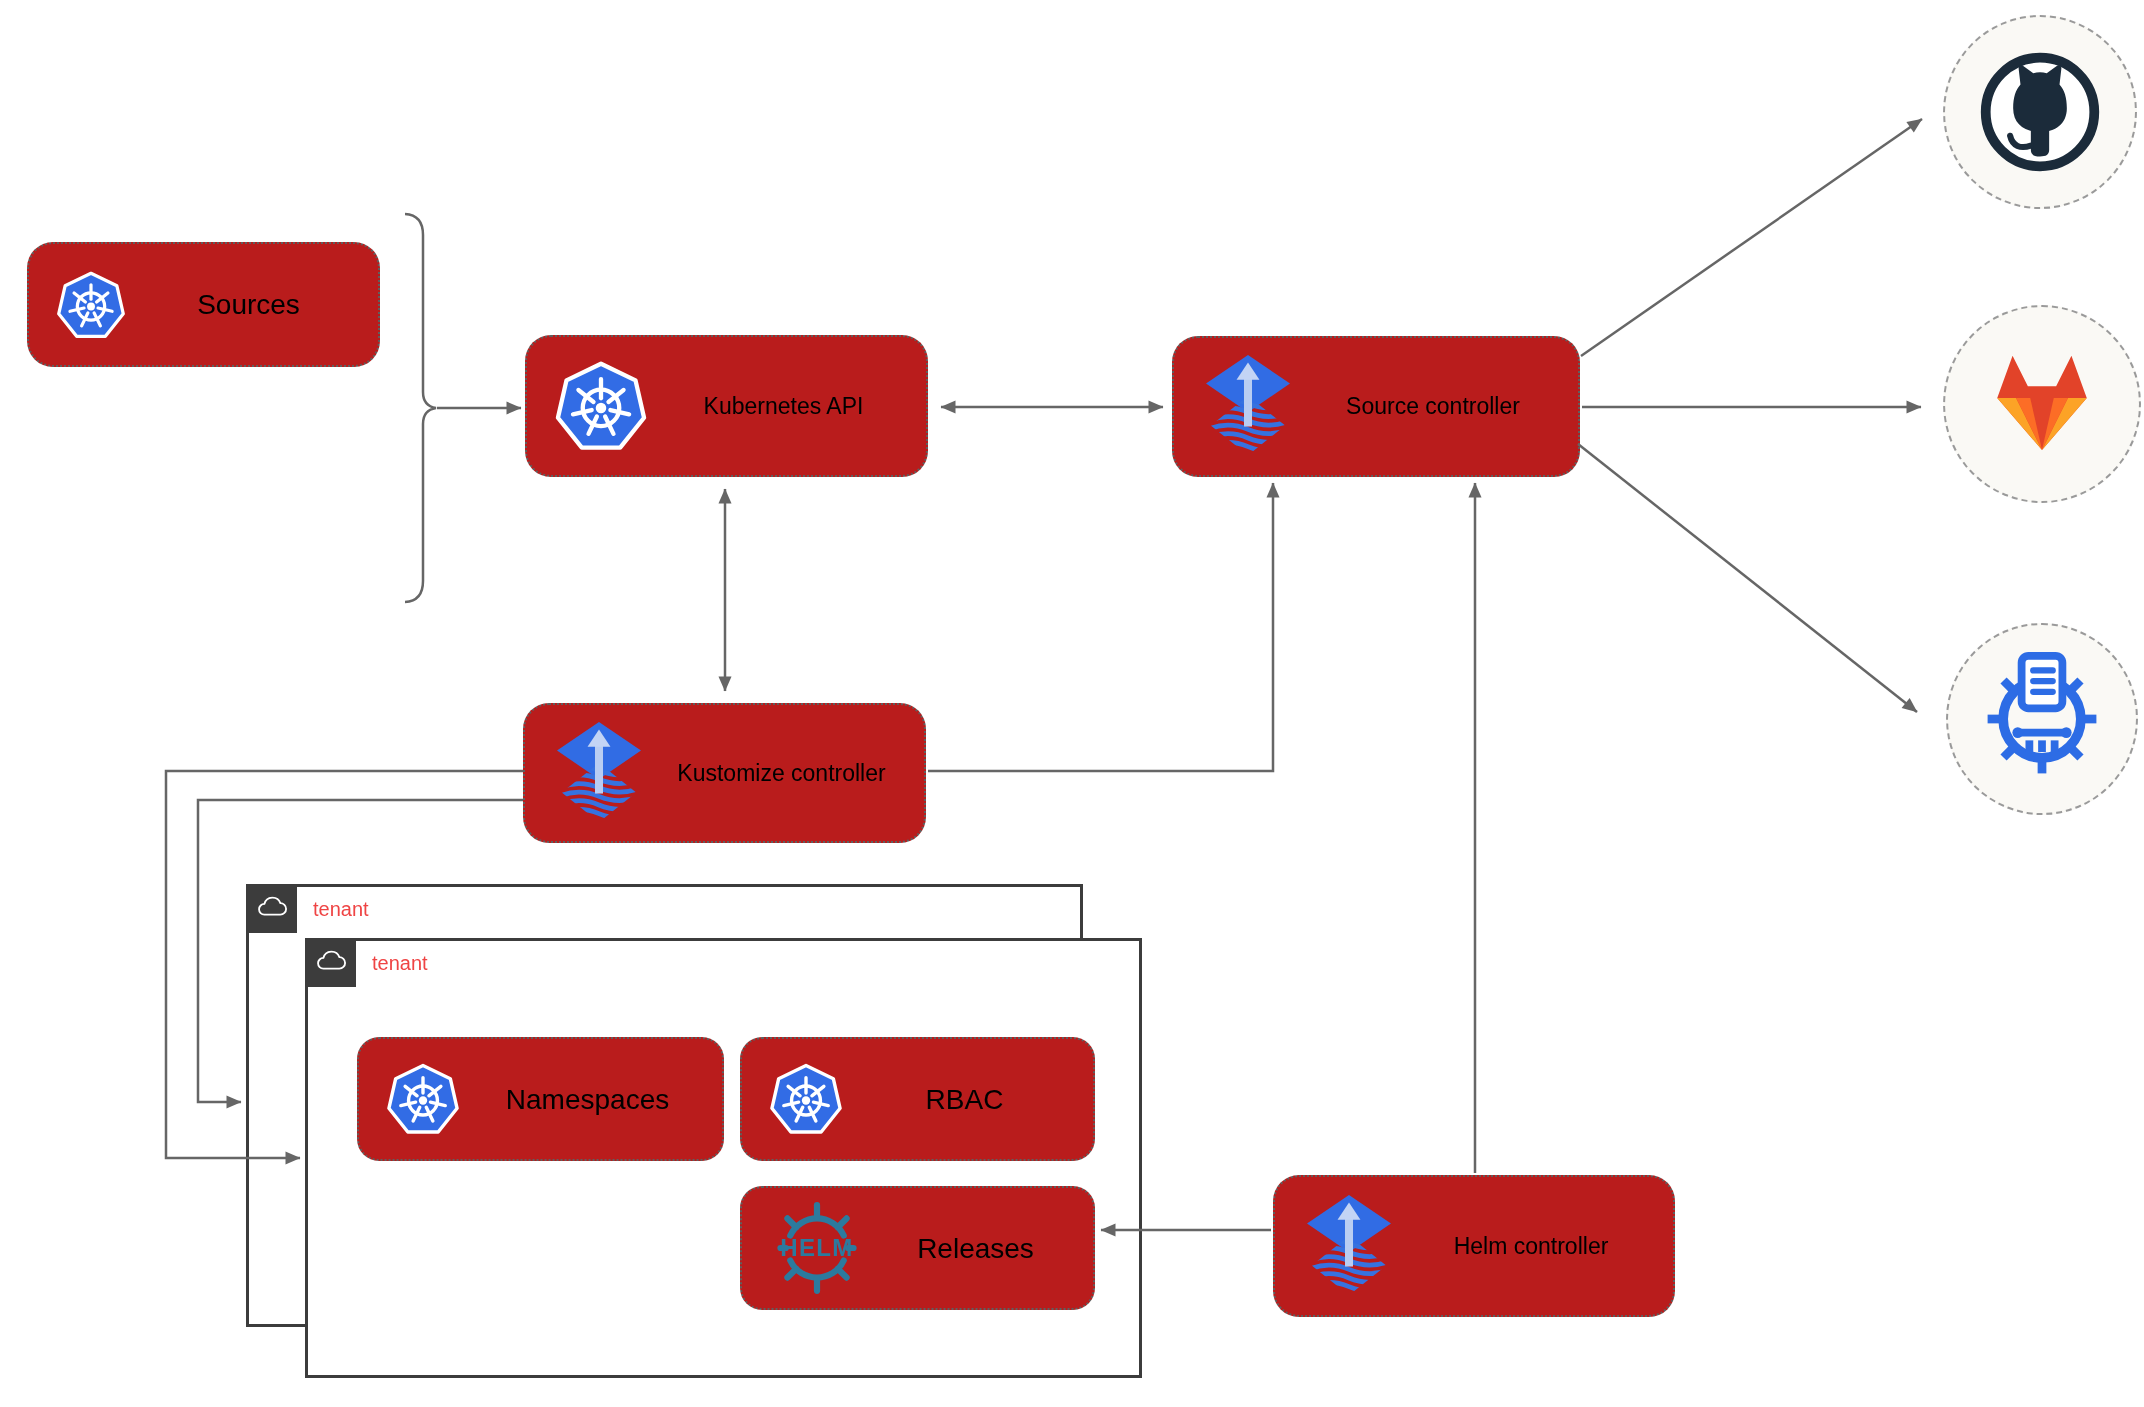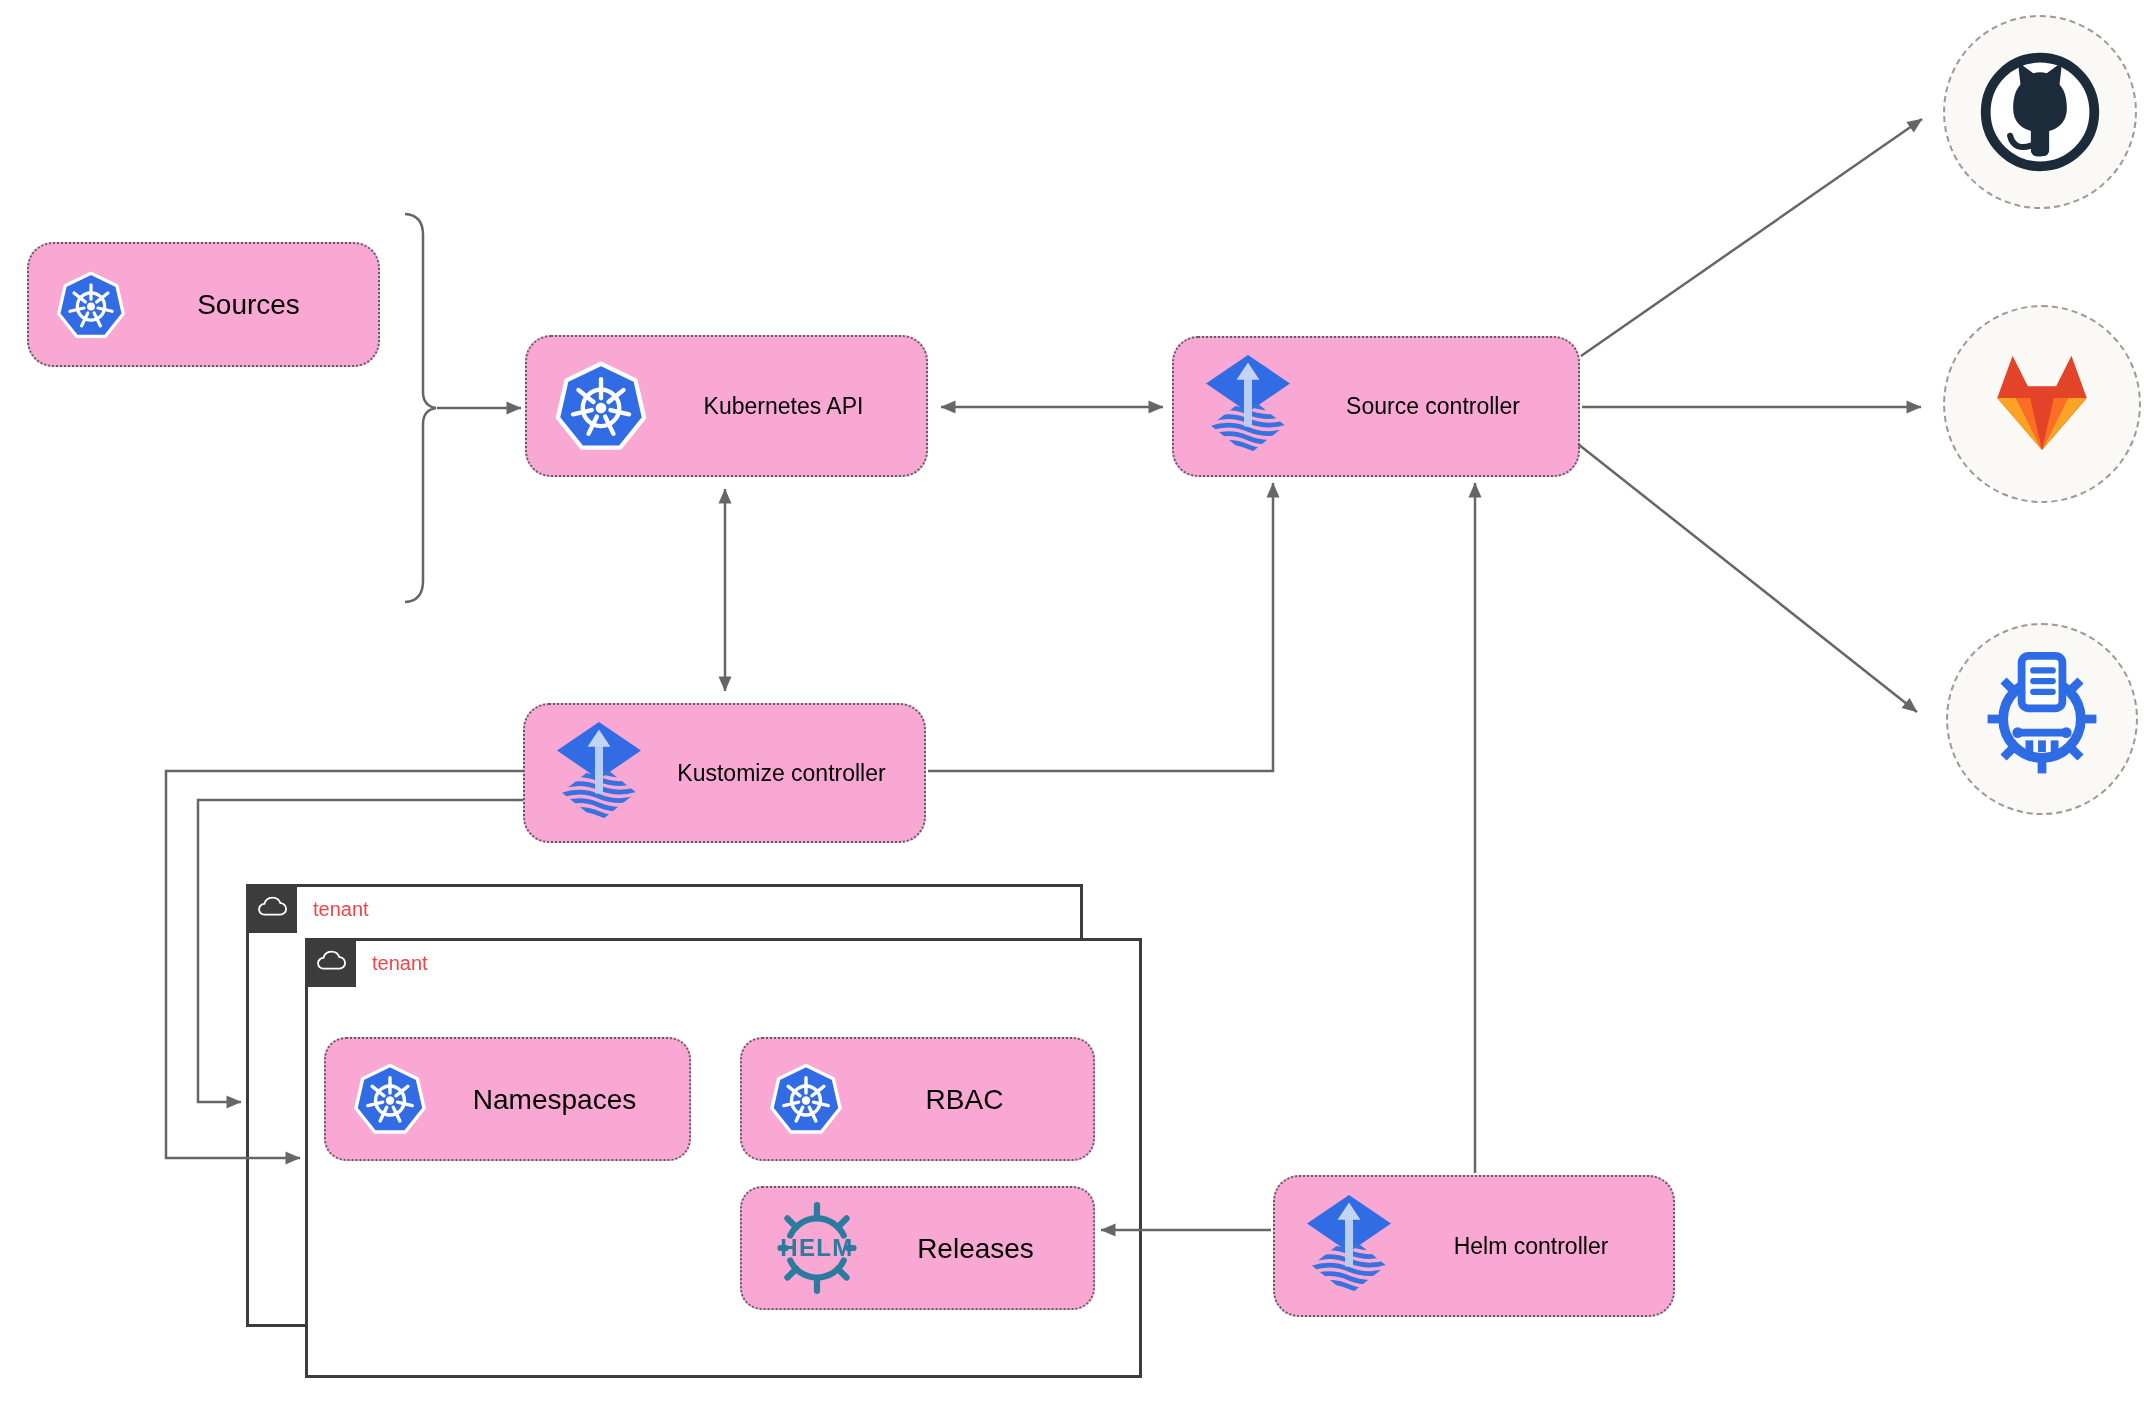--- a/index.html
+++ b/index.html
@@ -2,21 +2,21 @@
 <html><head>
 <meta charset="utf-8">
 <style>
   html,body{margin:0;padding:0;background:#ffffff;}
   #canvas{
     position:relative;width:2144px;height:1407px;background:#ffffff;overflow:hidden;
     font-family:"Liberation Sans",sans-serif;color:#000;
   }
   
   .node{
-    position:absolute;background:#f9a8d4;border:2.4px dotted #5f5f5f;border-radius:26px;
+    position:absolute;background:#b91c1c;border:2.4px dotted #5f5f5f;border-radius:26px;
     display:flex;align-items:center;box-sizing:border-box;z-index:10;
   }
   .node .icon-wrap{flex:0 0 auto;margin-left:26px;display:flex;align-items:center;justify-content:center;}
   .node .lbl{flex:1 1 auto;text-align:center;font-size:23px;line-height:1.25;padding:0 14px 0 6px;}
   .small-node{border-radius:22px;}
   .small-node .lbl{font-size:28px;}
   
   .tenant{position:absolute;background:#ffffff;border:3px solid #3C3C3C;box-sizing:border-box;}
   .tenant-tab{
     position:absolute;top:-3px;left:-3px;width:51px;height:49px;background:#3C3C3C;
@@ -150,21 +150,21 @@
   </div>
 
   <div class="tenant" style="left:305px;top:938px;width:837px;height:440px;z-index:2;">
     <div class="tenant-tab">
       <svg width="32" height="25" viewBox="0 0 42 32">
           <use href="#sym-cloud"></use>
         </svg>
     </div>
     <div class="tenant-name">tenant</div>
 
-    <div class="node small-node" style="left:16px;top:96px;width:367px;height:124px;">
+    <div class="node small-node" style="left:49px;top:96px;width:367px;height:124px;">
       <span class="icon-wrap">
         <svg width="76" height="76" viewBox="0 0 100 100">
             <use href="#sym-k8s"></use>
           </svg>
       </span>
       <span class="lbl">Namespaces</span>
     </div>
 
     <div class="node small-node" style="left:432px;top:96px;width:355px;height:124px;">
       <span class="icon-wrap">

